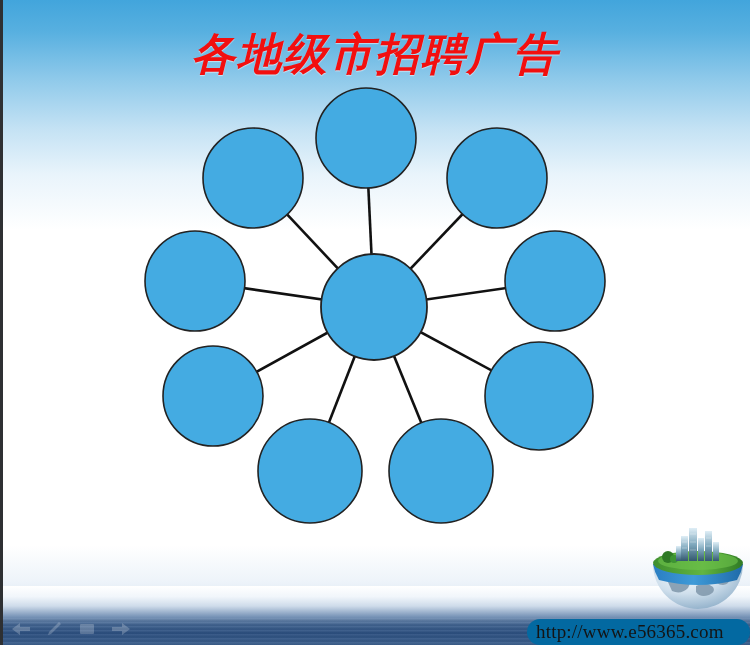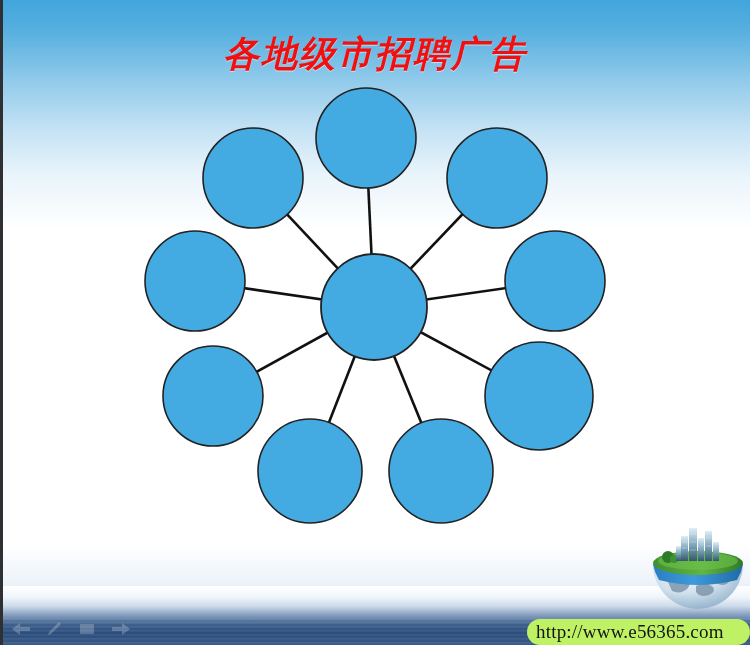--- a/index.html
+++ b/index.html
@@ -50,21 +50,21 @@
   }
 
   
   .title {
     position: absolute;
     left: 0;
     top: 30px;
     width: 750px;
     text-align: center;
     color: #f20f0f;
-    font-size: 36px;
+    font-size: 44px;
     line-height: 48px;
     font-weight: bold;
     font-style: italic;
     letter-spacing: 2px;
     font-family: "DejaVu Sans", "Liberation Sans", sans-serif;
     text-shadow: 0 1px 1px rgba(255,255,255,0.55);
     white-space: nowrap;
   }
 
   
@@ -141,21 +141,21 @@
     height: 90px;
   }
 
   
   .url-bar {
     position: absolute;
     left: 527px;
     top: 619px;
     width: 223px;
     height: 26px;
-    background: #bef264;
+    background: #0369a1;
     color: #141414;
     font-family: "Liberation Serif", "DejaVu Serif", serif;
     font-size: 19px;
     line-height: 26px;
     padding-left: 9px;
     box-sizing: border-box;
     white-space: nowrap;
     letter-spacing: .2px;
     border-radius: 13px;
   }

